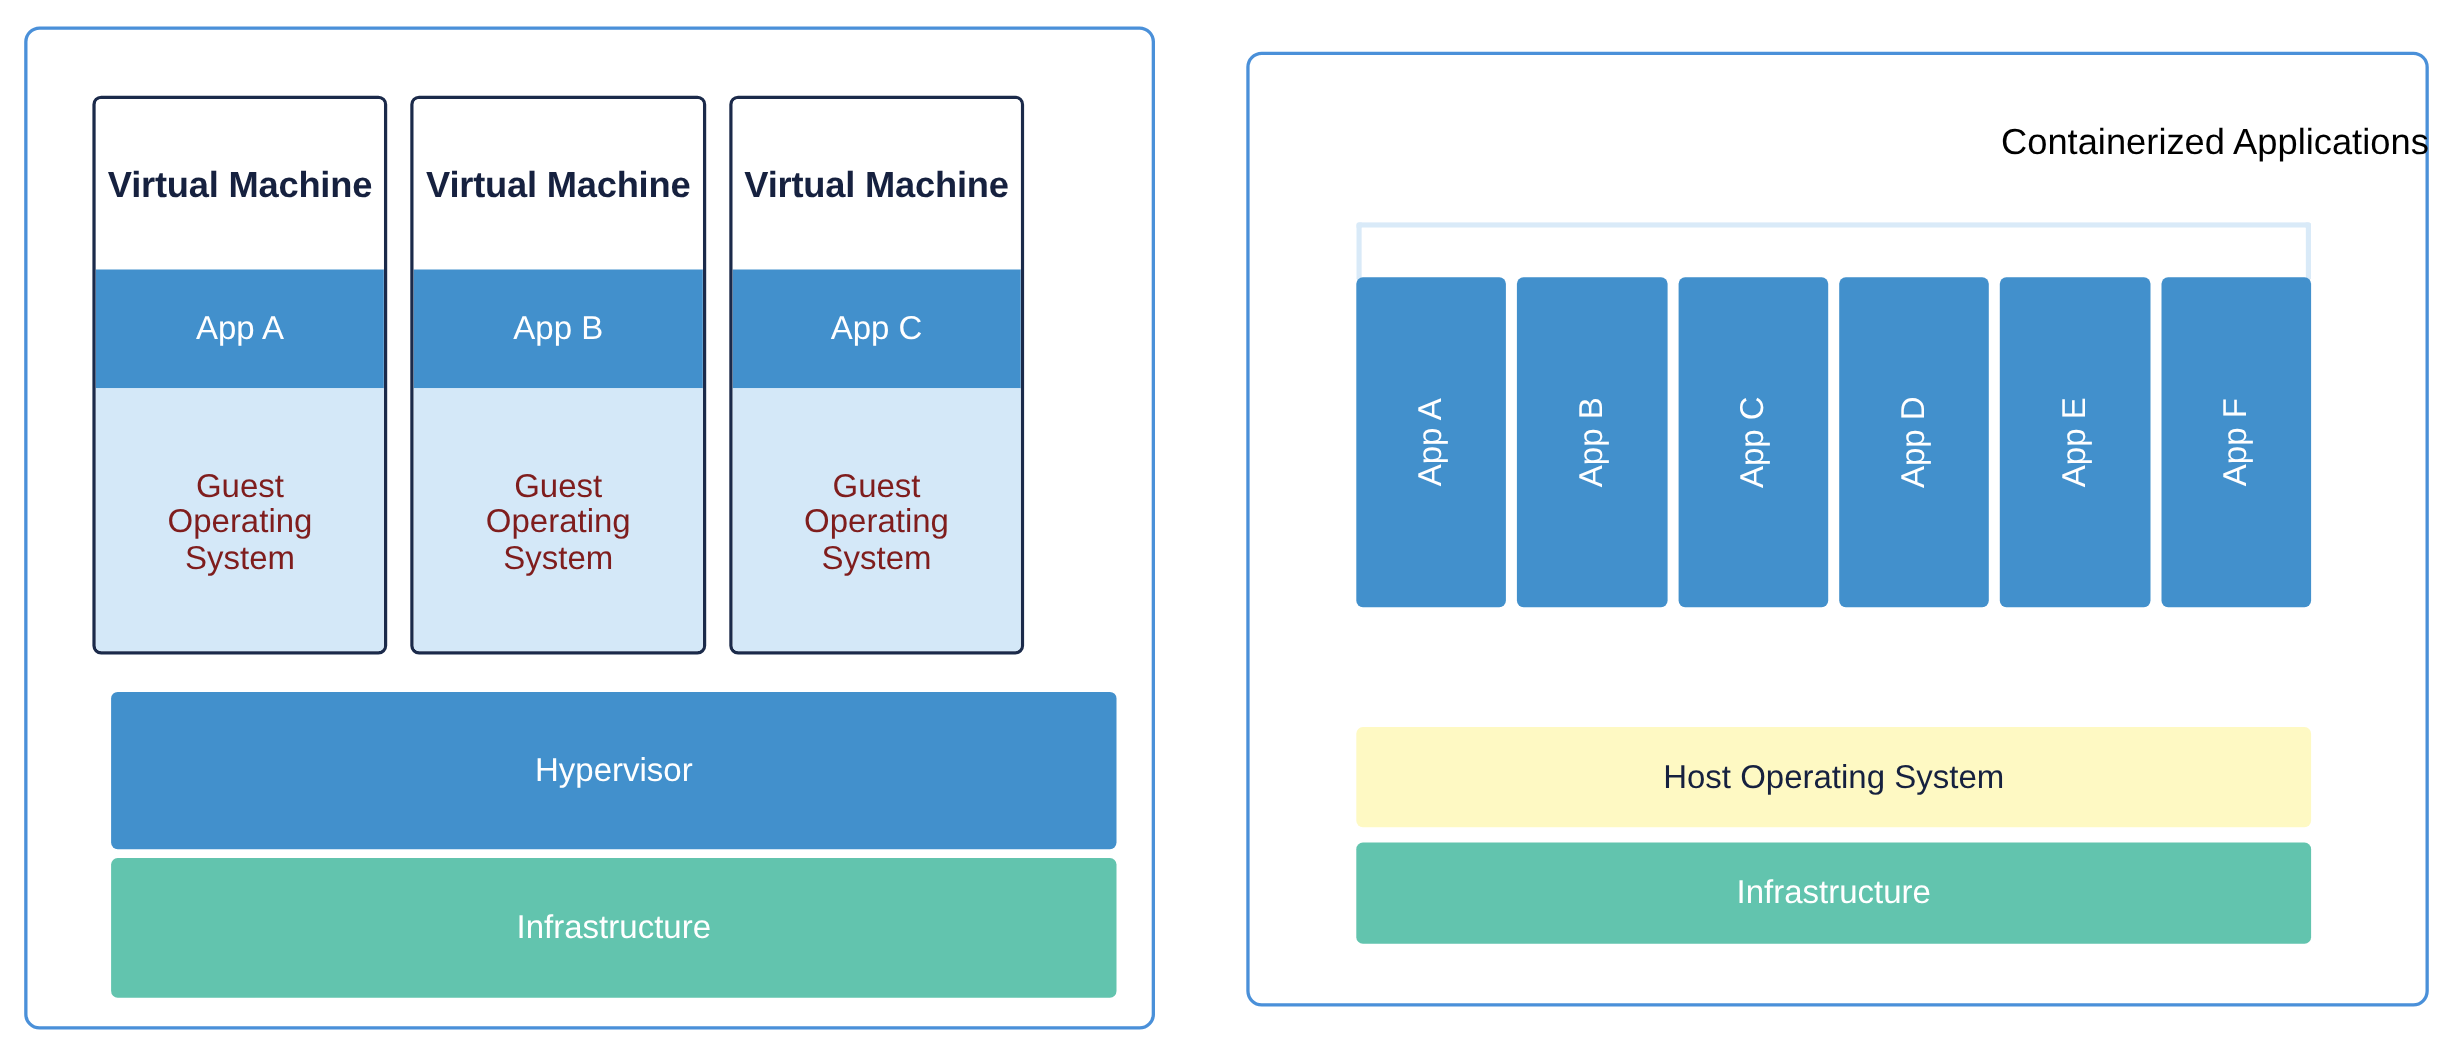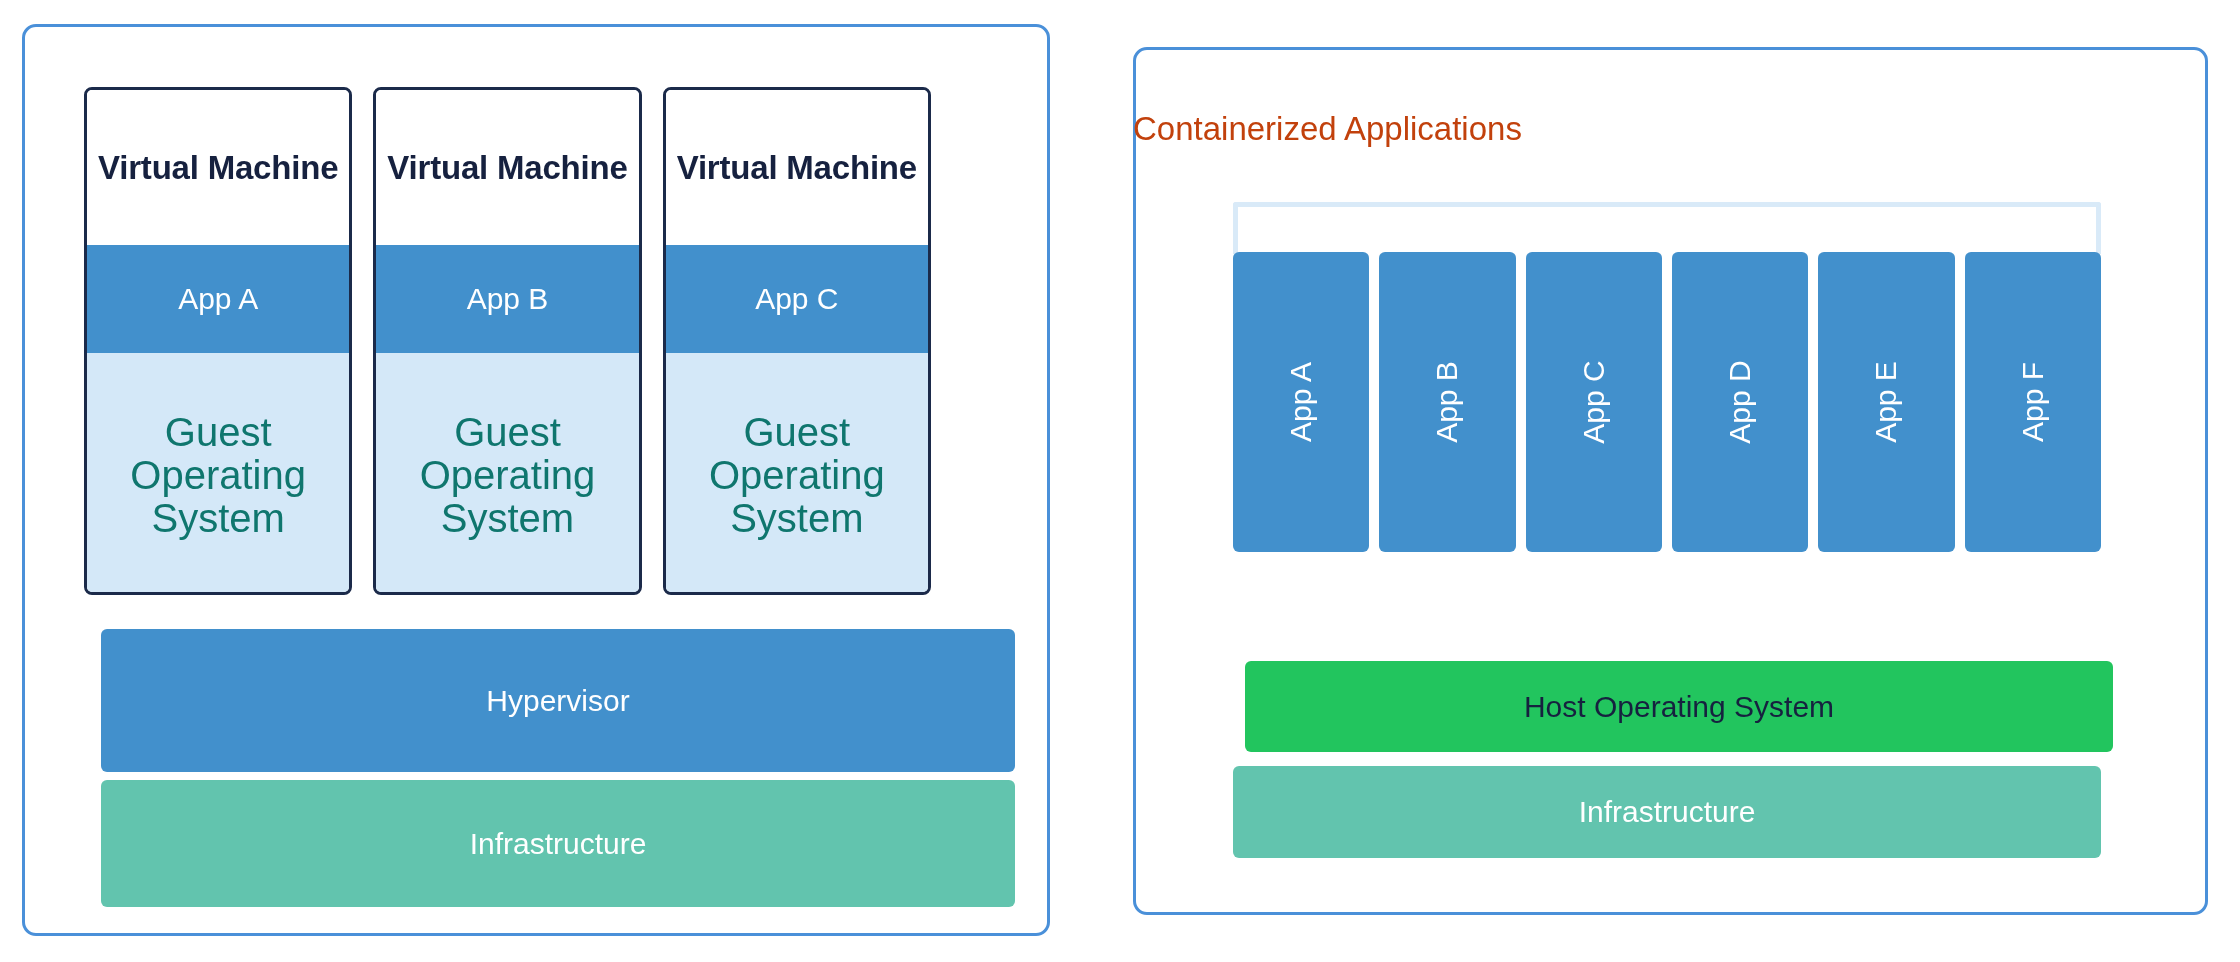--- a/index.html
+++ b/index.html
@@ -83,22 +83,22 @@
   .vm-guest-zone {
     flex: 1 1 auto;
     background: #d4e8f8;
     display: flex;
     align-items: center;
     justify-content: center;
     padding-top: 6px;
     box-sizing: border-box;
   }
   .vm-guest-label {
-    font-size: 40px;
-    color: #0f766e;
+    font-size: 30px;
+    color: #7f1d1d;
     line-height: 1.08;
     text-align: center;
   }
 
   
   .bar {
     position: absolute;
     border-radius: 6px;
     display: flex;
     align-items: center;
@@ -119,23 +119,23 @@
     left: 76px; top: 753px; width: 914px; height: 127px;
     background: #62c4ae;
   }
 
   
   #ctr-title {
     position: absolute;
     left: 1133px;
     top: 110px;
     width: 1075px;
-    text-align: left;
+    text-align: right;
     font-size: 33px;
-    color: #c2410c;
+    color: #000000;
   }
 
   
   #ctr-bracket {
     position: absolute;
     left: 1233px;
     top: 202px;
     width: 868px;
     height: 52px;
     border: 5px solid #d9eaf8;
@@ -171,22 +171,21 @@
     font-size: 30px;
     color: #ffffff;
   }
 
   #bar-docker {
     left: 1233px; top: 561px; width: 868px; height: 87px;
     background: #4290cc;
   }
   #bar-hostos {
     left: 1233px; top: 661px; width: 868px; height: 91px;
-    background: #22c55e;
-    margin-left: 12px;
+    background: #fef9c3;
   }
   #bar-infra-right {
     left: 1233px; top: 766px; width: 868px; height: 92px;
     background: #62c4ae;
   }
 </style>
 </head>
 <body>
 
 <div id="stage">

